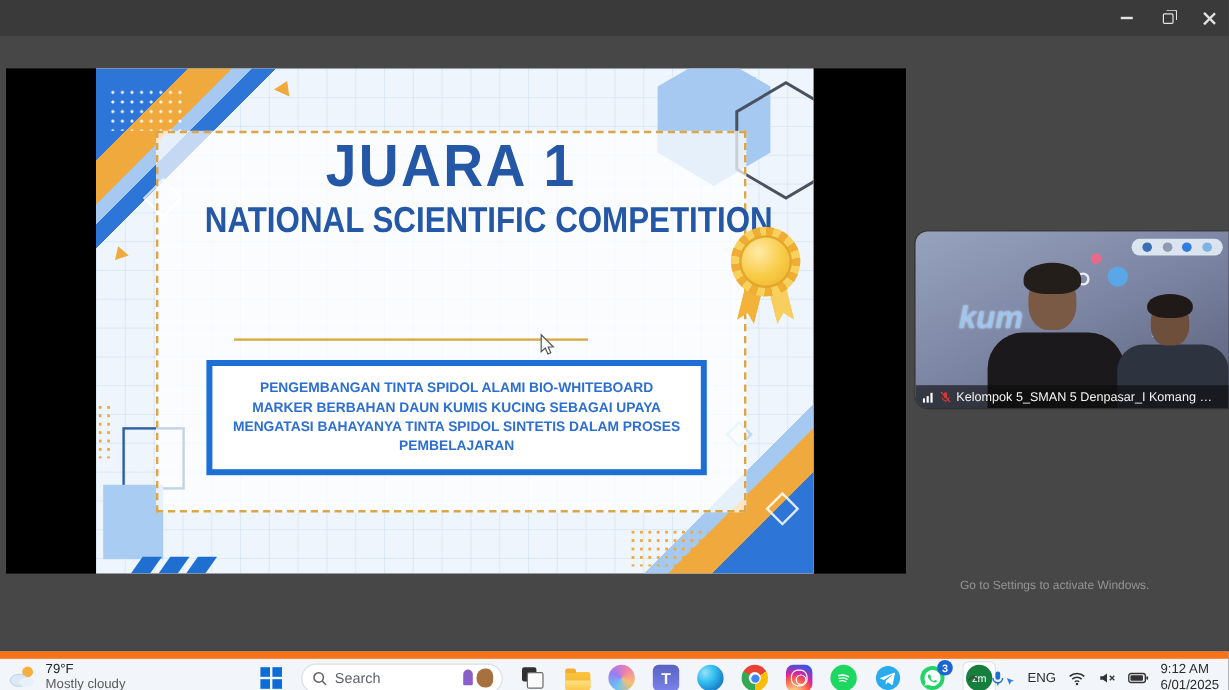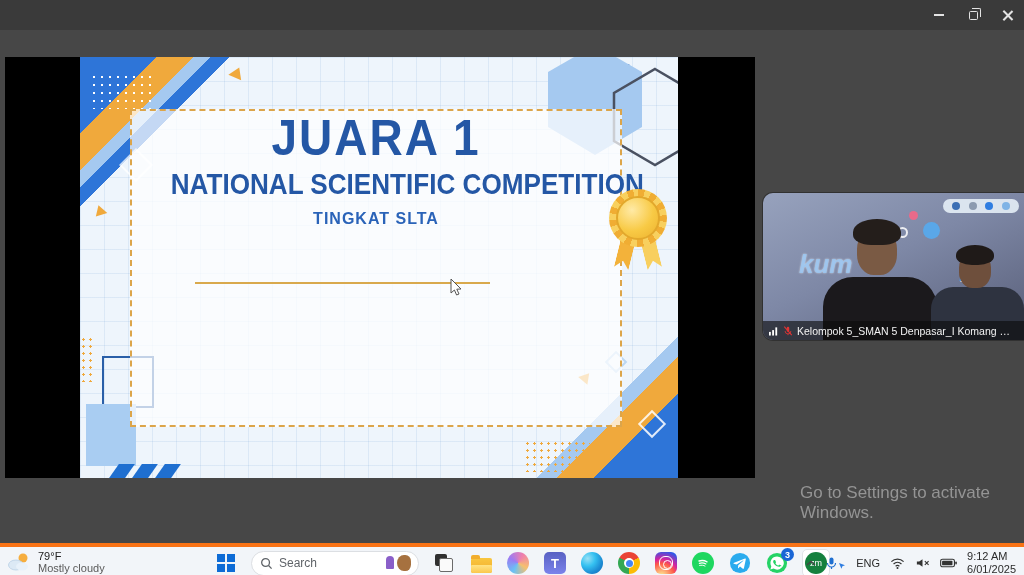--- a/index.html
+++ b/index.html
@@ -100,24 +100,24 @@
   .pB-body { position:absolute; left:0; top:42px; width:93px; height:56px; background:#2e3340; border-radius:22px 22px 0 0; }
   .pB-head { position:absolute; left:28px; top:6px; width:32px; height:37px; background:#6e4f3c; border-radius:45% 45% 42% 42%; }
   .pB-hair { position:absolute; left:25px; top:0; width:38px; height:20px; background:#1f1a18; border-radius:50% 50% 42% 42%; }
   .vt-name { position:absolute; left:0; bottom:0; width:100%; height:19px; background:rgba(12,12,12,.62);
     display:flex; align-items:center; gap:4px; padding:0 6px; }
   .vt-name span { font-size:10.5px; color:#f2f2f2; white-space:nowrap; overflow:hidden; text-overflow:ellipsis; }
 
   
   .watermark { position:absolute; left:800px; top:480px; }
   .wm1 { font-size:17px; color:#a3a3a3; }
-  .wm2 { font-size:17px; color:#949494; margin-top:3px; }
-
-  
-  .taskbar { position:absolute; left:0; bottom:0; width:1024px; height:32px; background:#f2f5f9; border-top:4px solid #f97316; }
+  .wm2 { font-size:10px; color:#949494; margin-top:3px; }
+
+  
+  .taskbar { position:absolute; left:0; bottom:0; width:1024px; height:32px; background:#f2f5f9; border-top:6px solid #f97316; }
   .tb-weather { position:absolute; left:6px; top:3px; display:flex; gap:6px; align-items:center; }
   .tw-t1 { font-size:11px; color:#222; }
   .tw-t2 { font-size:11px; color:#5a5a5a; }
   .tb-center { position:absolute; left:214px; top:0; height:32px; display:flex; align-items:center; gap:13px; }
   .tb-icon { width:24px; height:24px; display:flex; align-items:center; justify-content:center; position:relative; }
   .win-logo { width:18px; height:18px; display:grid; grid-template-columns:1fr 1fr; grid-template-rows:1fr 1fr; gap:2px; }
   .win-logo i { background:#0e6cd6; }
   .search-pill { width:168px; height:25px; background:#fff; border:1px solid #dcdfe3; border-radius:13px;
     display:flex; align-items:center; gap:6px; padding:0 5px 0 8px; }
   .search-pill > span { color:#5f6368; font-size:12px; flex:1; }
@@ -200,23 +200,25 @@
     <div class="deco-br"></div>
     <div class="diamond-br1"></div>
     <div class="diamond-br2"></div>
     <i class="tri tri-o3"></i>
     <div class="dots-orange-br"></div>
 
     <div class="cert-dashed"></div>
     <div class="cert-col">
       <div class="cert-title">JUARA 1</div>
       <div class="cert-sub">NATIONAL SCIENTIFIC COMPETITION</div>
-      <div class="cert-level">TINGKAT SLTA</div>
     </div>
     <div class="gold-line"></div>
+    <div class="project-box">
+      <p>PENGEMBANGAN TINTA SPIDOL ALAMI BIO-WHITEBOARD MARKER BERBAHAN DAUN KUMIS KUCING SEBAGAI UPAYA MENGATASI BAHAYANYA TINTA SPIDOL SINTETIS DALAM PROSES PEMBELAJARAN</p>
+    </div>
     <div class="medal">
       <div class="ribbon ribbon-l"></div>
         <div class="ribbon ribbon-r"></div>
       <div class="medal-burst"></div>
         <div class="medal-core"></div>
     </div>
   </div>
 </div>
 
 <svg class="cursor-arrow" width="14" height="18" viewBox="0 0 14 18">

